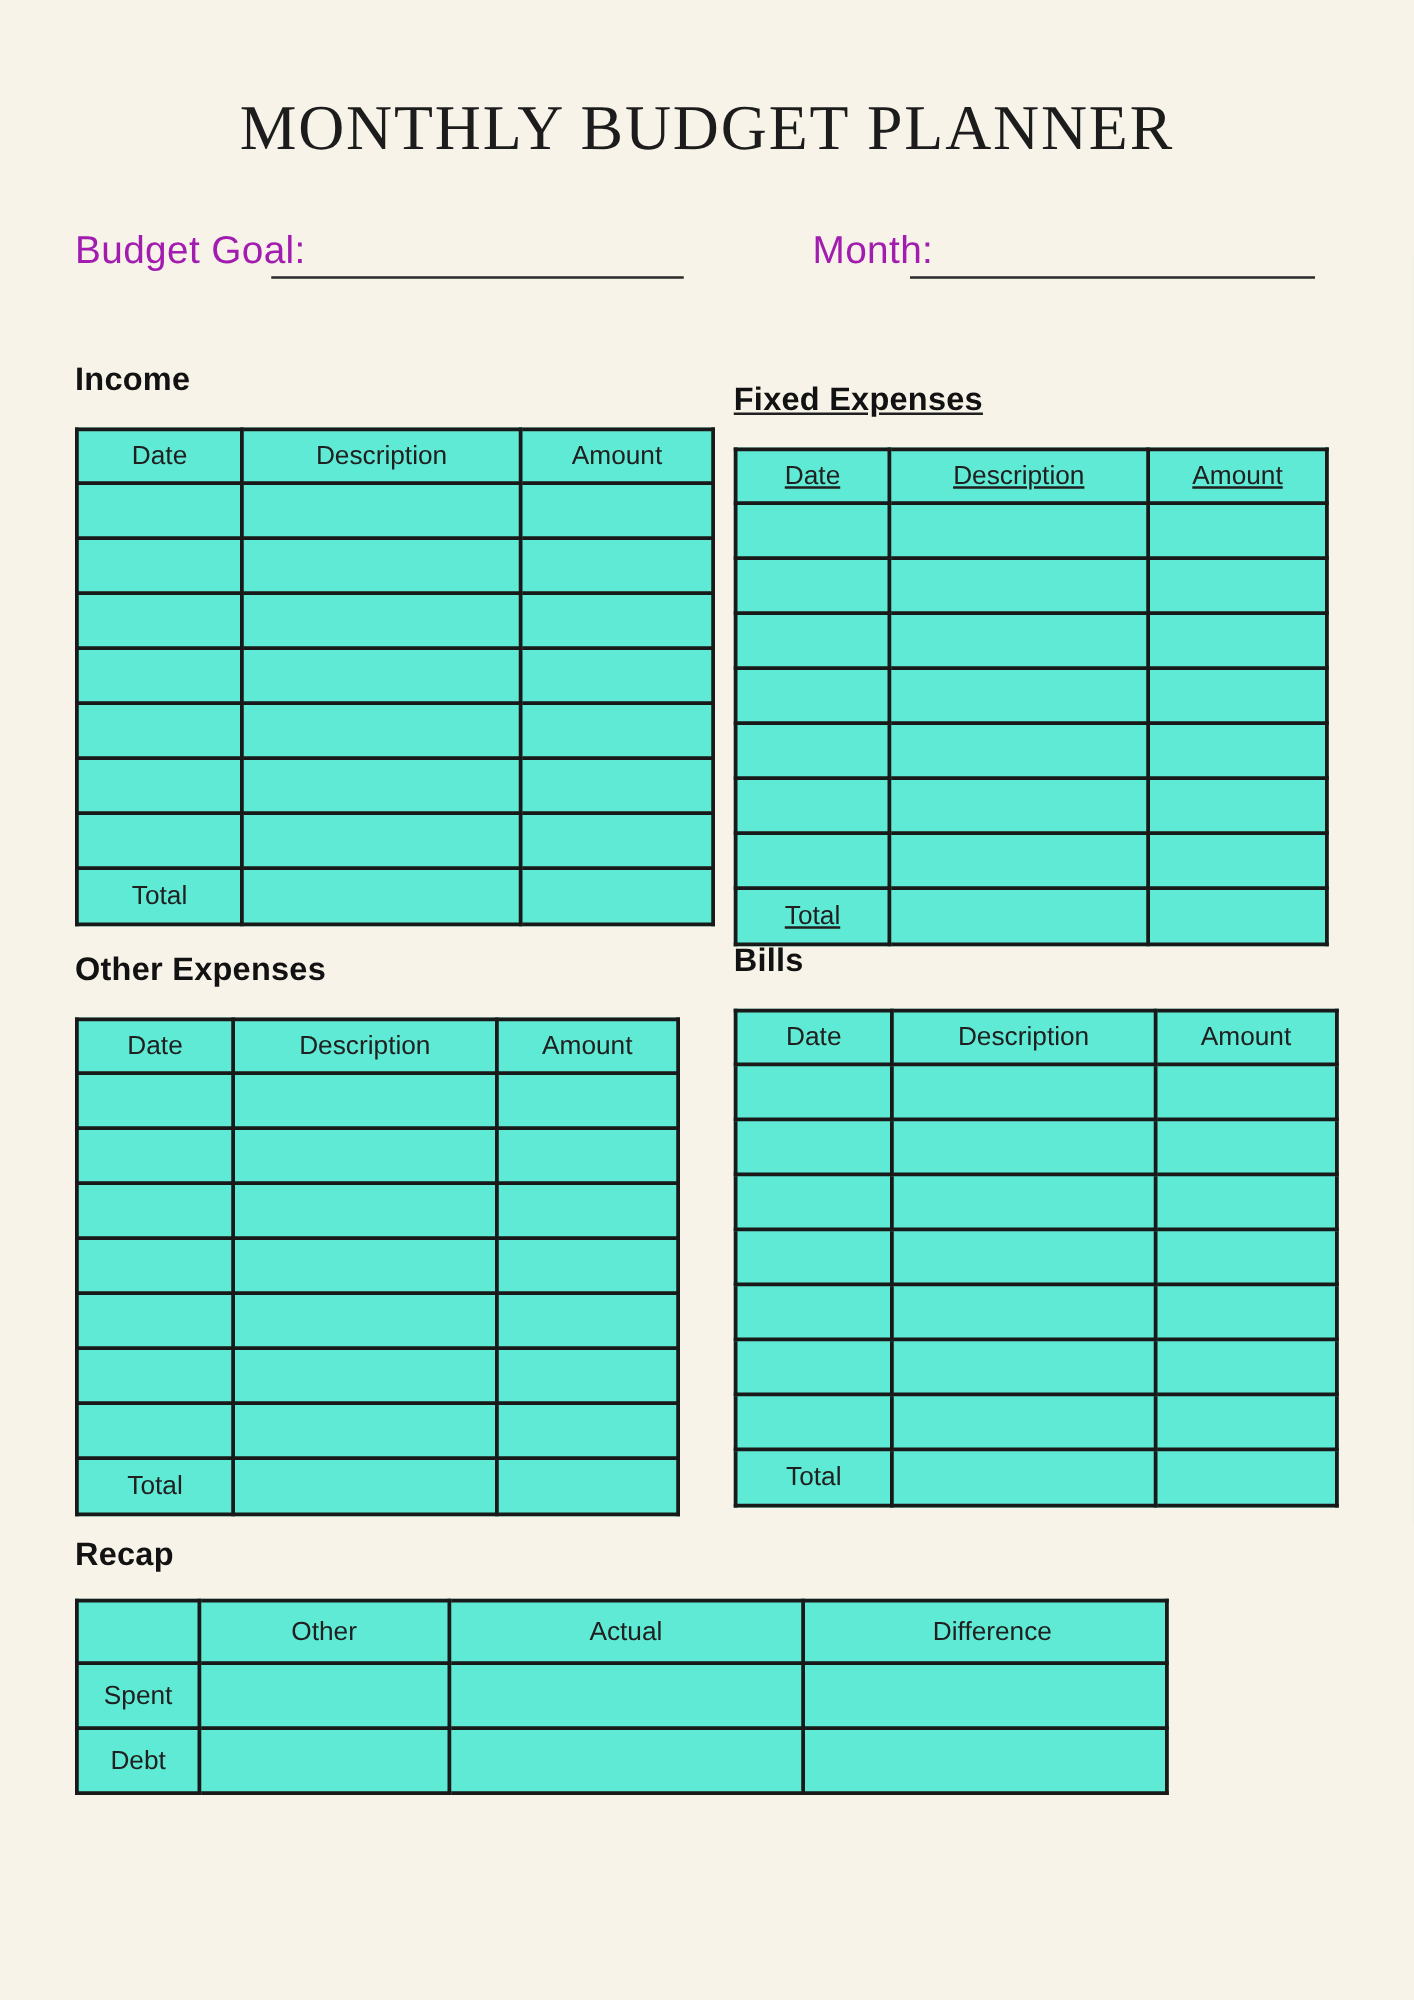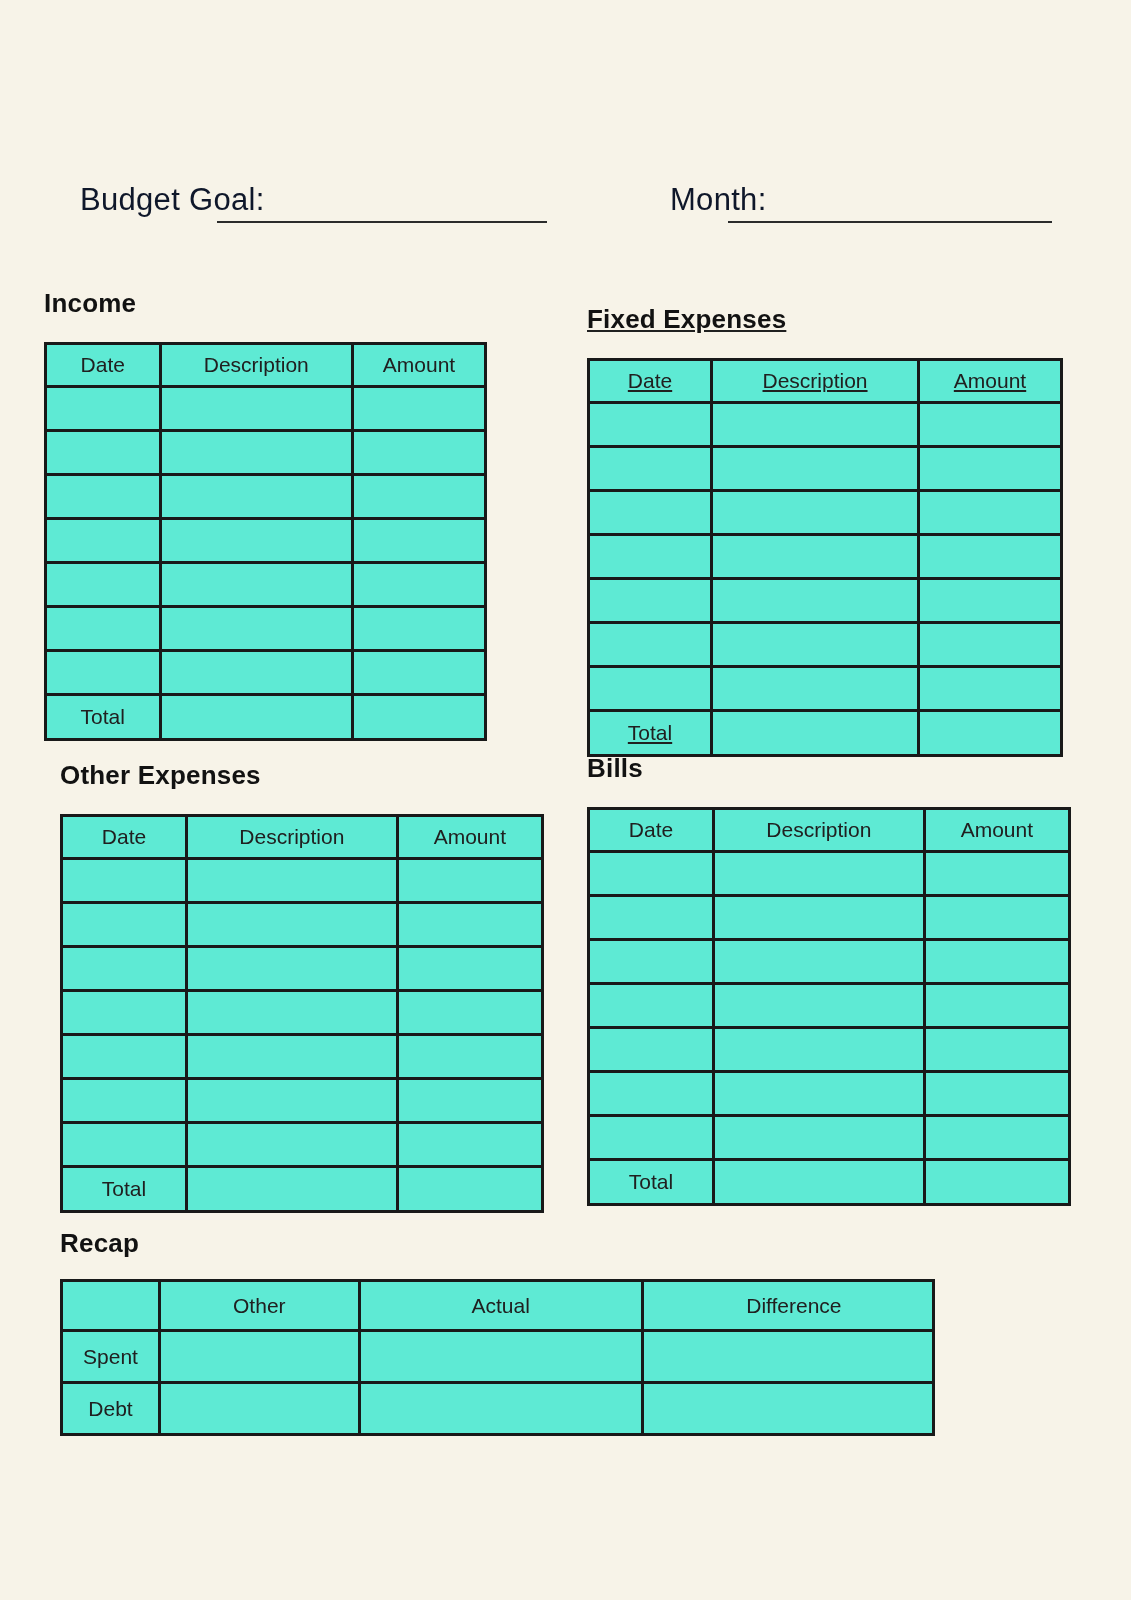--- a/index.html
+++ b/index.html
@@ -7,34 +7,34 @@
     position:relative;width:1131px;height:1600px;margin:0 auto;
     background:#f7f3e8;overflow:hidden;
     font-family:"Liberation Sans",sans-serif;color:#202020;
   }
   .doc-title{
     position:absolute;top:74px;left:0;width:100%;margin:0;
     text-align:center;font-family:"Liberation Serif",serif;font-weight:400;
     font-size:51px;letter-spacing:1.5px;color:#1c1c1c;white-space:nowrap;
   }
   .field-label{
-    position:absolute;font-size:31px;letter-spacing:.3px;color:#0f172a;white-space:nowrap;margin-left:20px;
+    position:absolute;font-size:31px;letter-spacing:.3px;color:#a21caf;white-space:nowrap;
   }
   .goal-label{left:60px;top:182px;}
   .month-label{left:650px;top:182px;}
   .fill-line{position:absolute;height:2px;background:#2b2b2b;}
   .goal-line{left:217px;top:221px;width:330px;}
   .month-line{left:728px;top:221px;width:324px;}
 
   .sec{position:absolute;}
   .sec h2{
     margin:0 0 24px 0;font-size:26px;line-height:30px;font-weight:700;
     color:#121212;letter-spacing:.2px;
   }
-  .sec-income{left:44px;top:288px;width:443px;}
+  .sec-income{left:60px;top:288px;width:512px;}
   .sec-fixed {left:587px;top:304px;width:476px;text-decoration:underline;}
   .sec-other {left:60px;top:760px;width:484px;}
   .sec-bills {left:587px;top:753px;width:484px;}
   .sec-recap {left:60px;top:1228px;width:875px;}
   .sec-recap h2{margin-bottom:21px;}
 
   table{
     border-collapse:collapse;table-layout:fixed;width:100%;
     background:#5eead4;
   }
@@ -53,20 +53,21 @@
   .recap-table .c-label{width:10.7%;}
   .recap-table .c-goal{width:23.1%;}
   .recap-table .c-actual{width:33.3%;}
   .recap-table .c-diff{width:32.9%;padding-left:16px;}
 </style>
 </head>
 <body>
 
 <div class="page">
 
+  <h1 class="doc-title">MONTHLY BUDGET PLANNER</h1>
 
   <span class="field-label goal-label">Budget Goal:</span>
   <div class="fill-line goal-line"></div>
 
   <span class="field-label month-label">Month:</span>
   <div class="fill-line month-line"></div>
 
   <section class="sec sec-income">
     <h2>Income</h2>
     <table class="t3">

